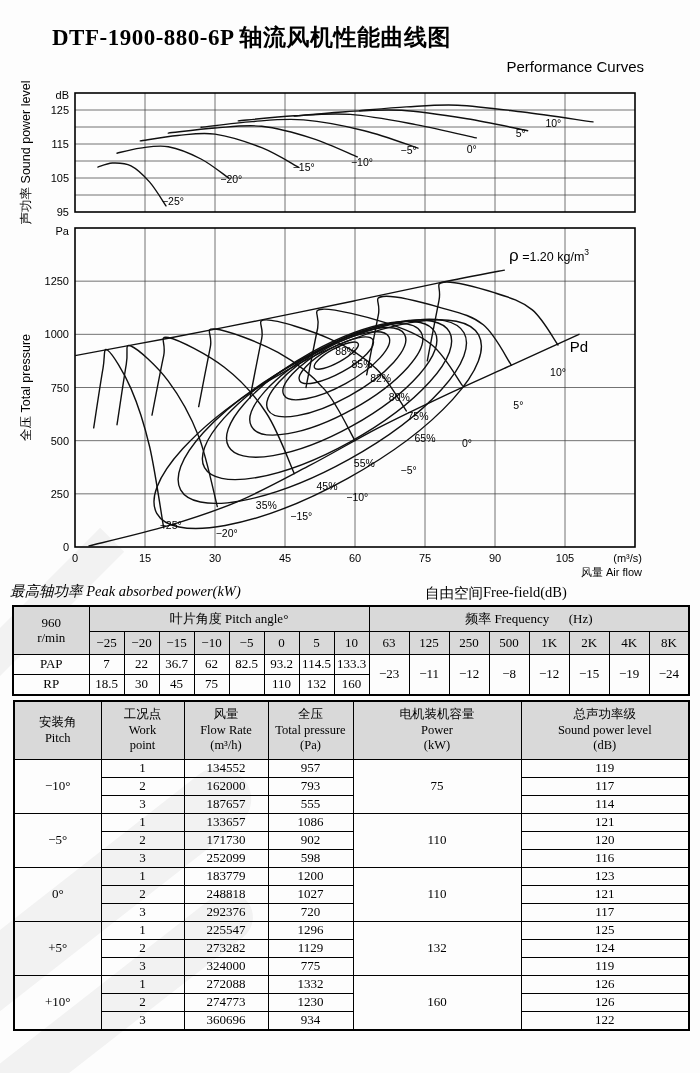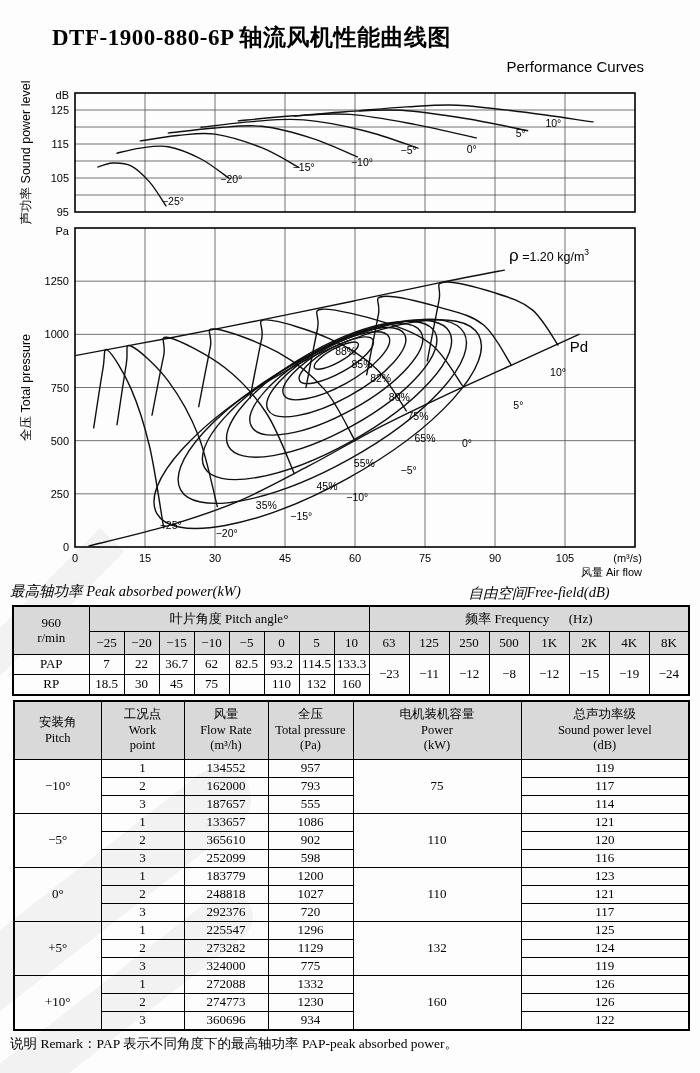--- a/index.html
+++ b/index.html
@@ -16,22 +16,22 @@
   #charts{position:absolute;left:0;top:80px;z-index:1;}
   #charts text{fill:#000;}
   .tick{font:11px "Liberation Sans","DejaVu Sans",sans-serif;}
   .clab{font:10.5px "Liberation Sans","DejaVu Sans",sans-serif;}
   .axl{font:12.5px "Liberation Sans","DejaVu Sans",sans-serif;}
   .pdl{font:15px "Liberation Sans","DejaVu Sans",sans-serif;}
   .grid{stroke:#444;stroke-width:.75;}
   .box{stroke:#000;stroke-width:1.6;fill:none;}
   .curve{stroke:#101010;stroke-width:1.4;fill:none;stroke-linecap:round;}
   .cap-left{position:absolute;left:10px;top:582px;font-size:14.5px;z-index:2;font-style:italic;}
-  .cap-right{position:absolute;left:415px;top:584px;width:248px;display:flex;
-             justify-content:center;font-size:14.5px;z-index:2;font-style:italic;}
+  .cap-right{position:absolute;left:425px;top:584px;width:248px;display:flex;
+             justify-content:flex-start;font-size:14.5px;z-index:2;}
   table{border-collapse:collapse;position:absolute;table-layout:fixed;z-index:2;}
   td{border:1px solid #000;text-align:center;padding:0;line-height:1.12;overflow:hidden;}
   .g{background:#d9d9d9;}
   .pre{white-space:pre;}
   .prl{white-space:pre-line;}
   .t1{left:12px;top:605px;width:676px;font-size:13px;border:2px solid #000;}
   .t1 td{height:19px;}
   .t1 tr.h1 td{height:24px;}
   .t1 tr.h2 td{height:22px;text-align:center;}
   .t2{left:13px;top:700px;width:675px;font-size:13px;border:2px solid #000;}
@@ -302,21 +302,21 @@
   <tr>
     <td rowspan="3">−5°</td>
     <td>1</td>
     <td>133657</td>
     <td>1086</td>
     <td rowspan="3">110</td>
     <td>121</td>
   </tr>
   <tr>
     <td>2</td>
-    <td>365610</td>
+    <td>171730</td>
     <td>902</td>
     <td>120</td>
   </tr>
   <tr>
     <td>3</td>
     <td>252099</td>
     <td>598</td>
     <td>116</td>
   </tr>
   <tr>
@@ -376,14 +376,13 @@
   <tr>
     <td>3</td>
     <td>360696</td>
     <td>934</td>
     <td>122</td>
   </tr>
 </tbody>
   </table>
 
 <div class="remark">
-  <div>说明 Remark：PAP 表示不同角度下的最高轴功率 PAP-peak absorbed power。</div>
 </div>
 
 </body></html>

